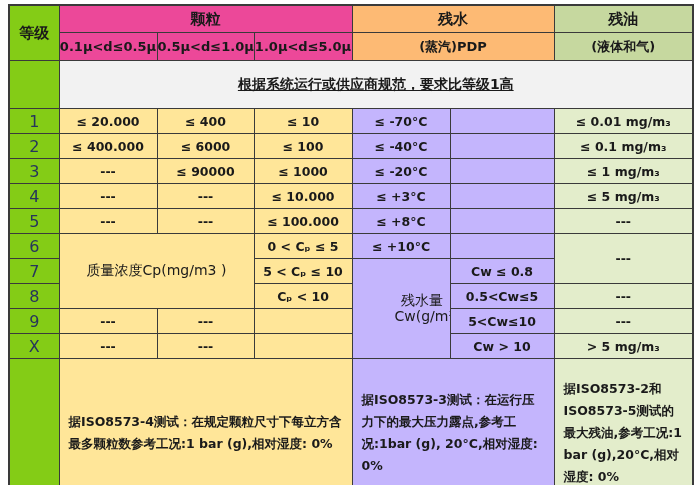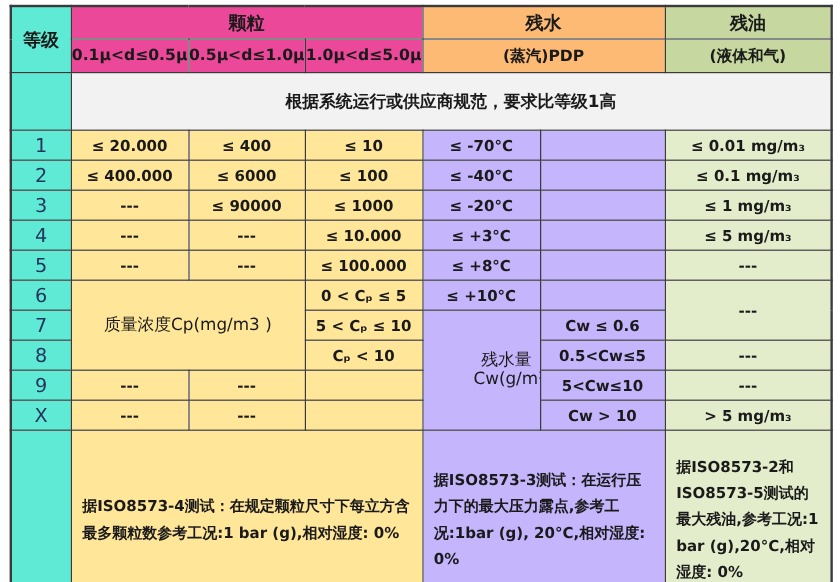--- a/index.html
+++ b/index.html
@@ -3,28 +3,28 @@
 <meta charset="utf-8">
 <style>
   html,body{margin:0;padding:0;background:#ffffff;width:700px;height:485px;overflow:hidden;
     font-family:"DejaVu Sans","Liberation Sans",sans-serif;}
   .wrap{padding:4px 8px;}
   table{border-collapse:collapse;table-layout:fixed;width:684px;height:477px;
     border:2px solid #3a3a3a;}
   td{border:1px solid #3a3a3a;text-align:center;vertical-align:middle;
     padding:0;color:#1a1a1a;overflow:hidden;}
   
-  .bg-gray{background:#5eead4;}
+  .bg-gray{background:#84cc16;}
   .bg-orange{background:#ec4899;}
   .bg-tan{background:#ffe699;}
   .bg-blueh{background:#fdba74;}
   .bg-blue{background:#c4b5fd;}
   .bg-greenh{background:#c6d89f;margin-top:32px;}
   .bg-green{background:#e3edcb;}
-  .bg-note{background:#f2f2f2;}
+  .bg-note{background:#f2f2f2;text-decoration:underline;}
   
   .r-h1 td{height:26px;}
   .r-h2 td{height:27px;}
   .r-spec td{height:47px;}
   .r-d td{height:24px;}
   .r-foot td{height:136px;}
   
   .hdr{font-size:15px;font-weight:bold;}
   .sub{font-size:13px;font-weight:bold;}
   .val{font-size:12.5px;font-weight:bold;text-align:center;}
@@ -132,21 +132,21 @@
   </tr>
 
   <tr class="r-d">
     <td class="bg-gray grade">7</td>
     <td class="bg-tan val">5 &lt; Cₚ ≤ 10</td>
     <td class="bg-blue merge-label" rowspan="4">
       <span class="cw-line">残水量</span>
       <span class="cw-gap"></span>
       <span class="cw-line">Cw(g/m³)</span>
     </td>
-    <td class="bg-blue val">Cw ≤ 0.6</td>
+    <td class="bg-blue val">Cw ≤ 0.8</td>
   </tr>
 
   <tr class="r-d">
     <td class="bg-gray grade">8</td>
     <td class="bg-tan val">Cₚ &lt; 10</td>
     <td class="bg-blue val">0.5&lt;Cw≤5</td>
     <td class="bg-green val">---</td>
   </tr>
 
   <tr class="r-d">

